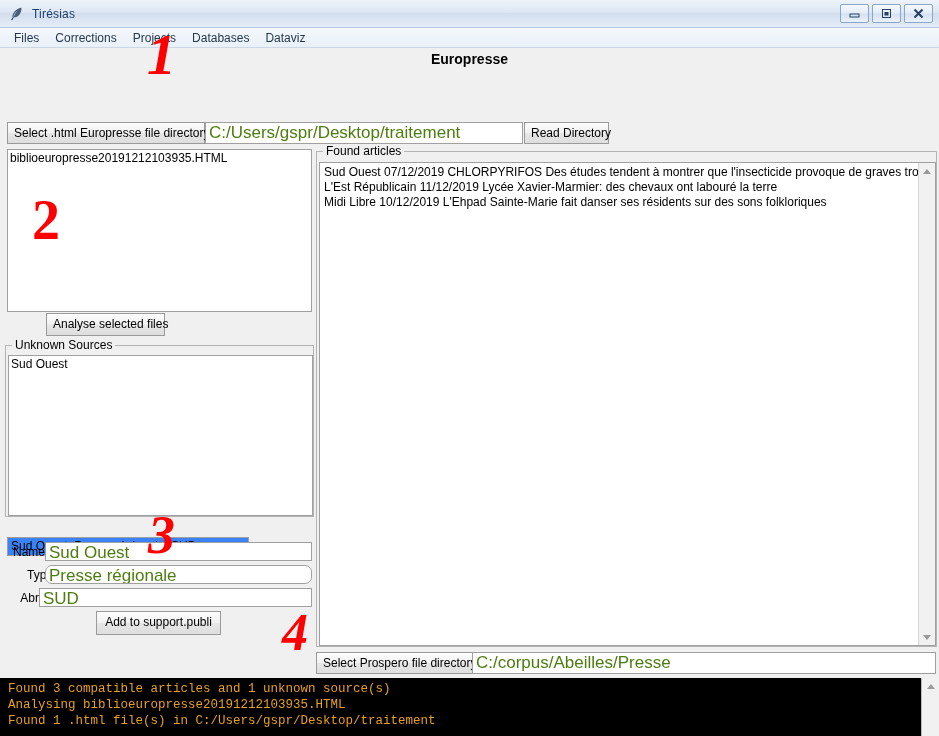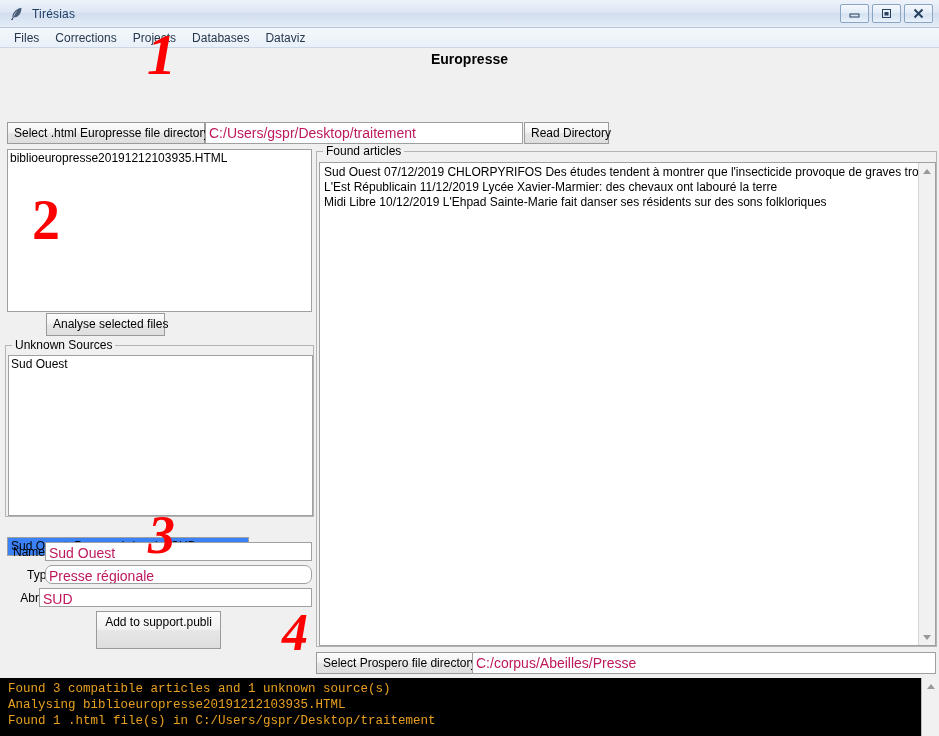--- a/index.html
+++ b/index.html
@@ -117,22 +117,22 @@
     padding: 2px 6px;
     white-space: nowrap;
     text-align: center;
     line-height: 16px;
     font-family: "Liberation Sans", sans-serif;
   }
   .field {
     background: #ffffff;
     border: 1px solid #a0a0a0;
     box-sizing: border-box;
-    font-size: 14px;
-    color: #be185d;
+    font-size: 17px;
+    color: #4d7c0f;
     padding: 2px 3px;
     line-height: 16px;
     white-space: nowrap;
     overflow: hidden;
     font-family: "Liberation Sans", sans-serif;
   }
   .listbox {
     background: #ffffff;
     border: 1px solid #a0a0a0;
     box-sizing: border-box;
@@ -199,21 +199,21 @@
 
   .form-label {
     position: absolute;
     font-size: 12px;
     color: #000;
     line-height: 18px;
     text-align: right;
   }
   .form-field { position: absolute; height: 19px; }
 
-  .addbtn { position: absolute; left: 96px; top: 562px; width: 125px; height: 38px; }
+  .addbtn { position: absolute; left: 96px; top: 562px; width: 125px; height: 24px; }
 
   
   .found-group { left: 316px; top: 102px; width: 621px; height: 496px; }
   .found-list {
     position: absolute;
     left: 2px; top: 10px;
     width: 617px; height: 484px;
     background: #ffffff;
     border: 1px solid #a0a0a0;
     box-sizing: border-box;

